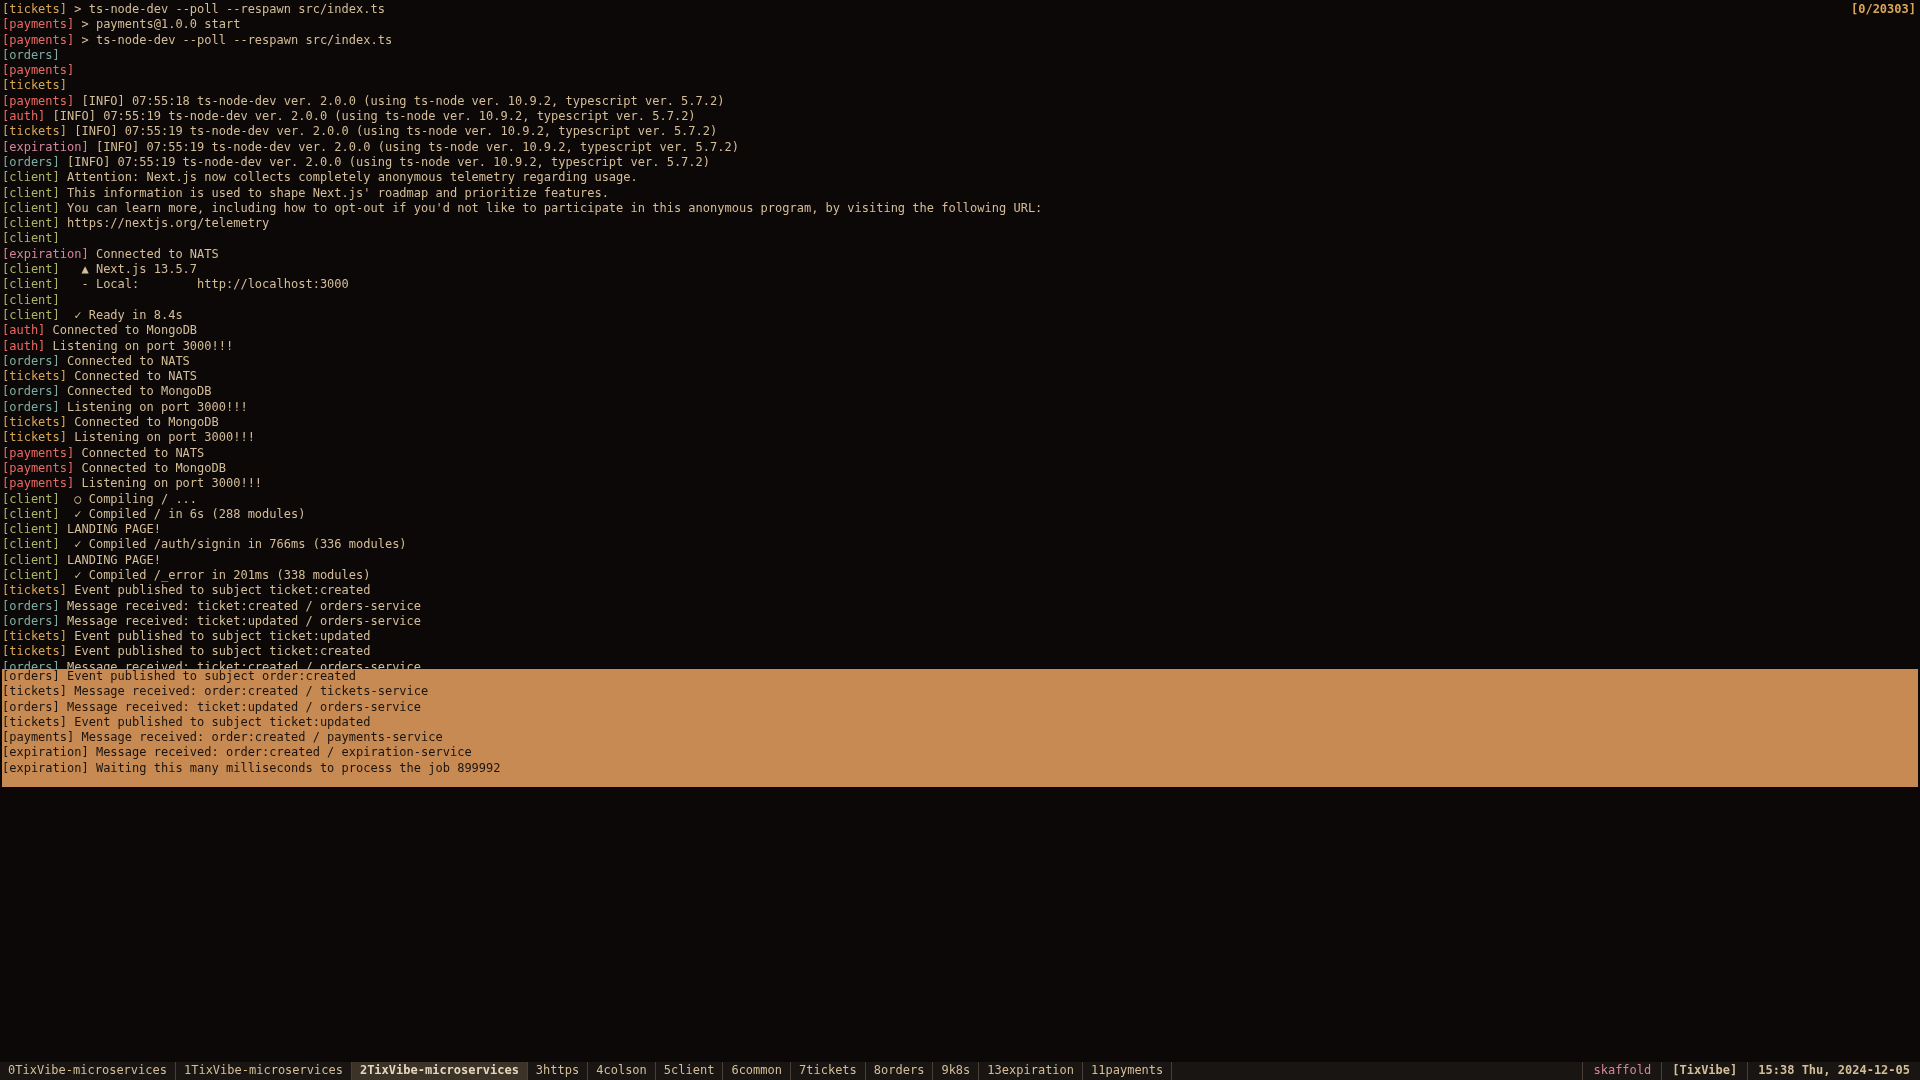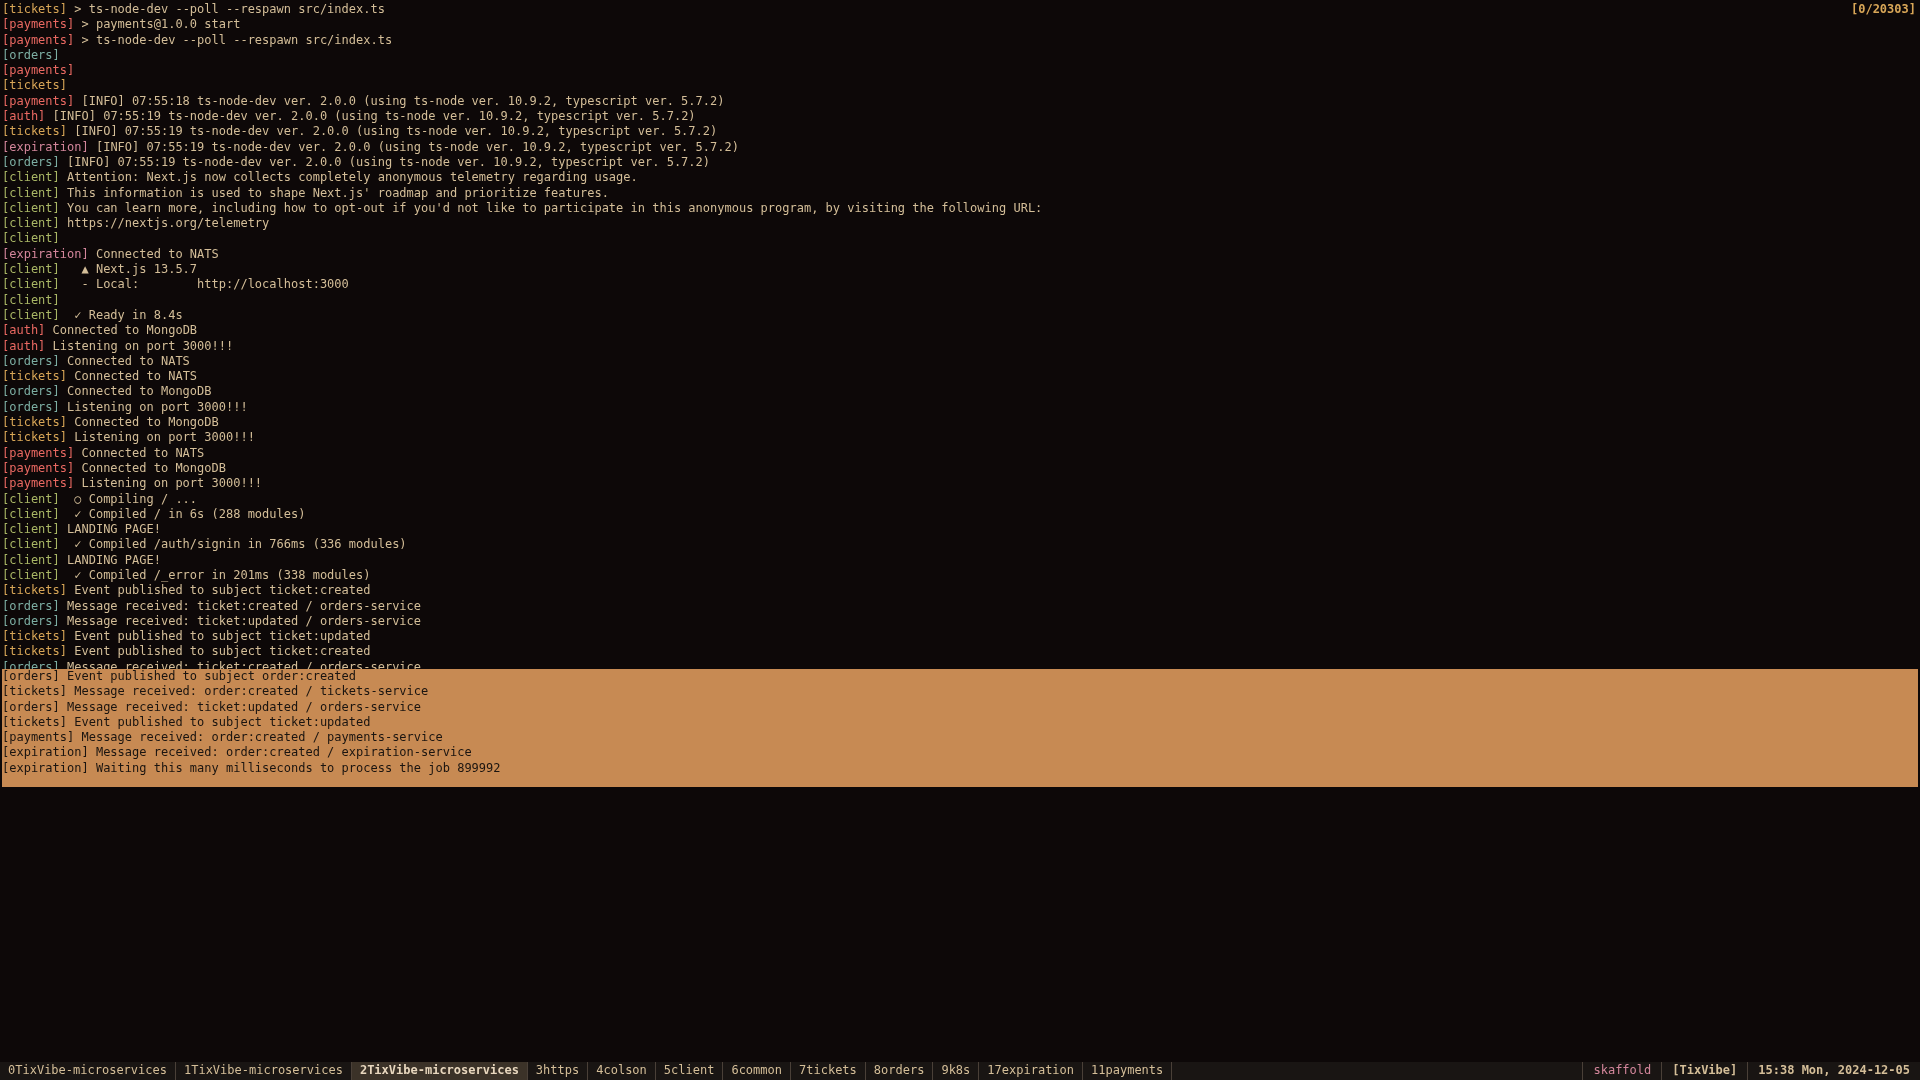--- a/index.html
+++ b/index.html
@@ -126,26 +126,26 @@
       </div>
       <div class="tab">
         <span>8</span> 
         <span>orders</span>
       </div>
       <div class="tab">
         <span>9</span> 
         <span>k8s</span>
       </div>
       <div class="tab">
-        <span>17</span> 
+        <span>13</span> 
         <span>expiration</span>
       </div>
       <div class="tab">
         <span>11</span> 
         <span>payments</span>
       </div>
     </div>
   <div class="status-right">
     <div class="status-seg pink">skaffold</div>
     <div class="status-seg bold">[TixVibe]</div>
-    <div class="status-seg bold">15:38 Mon, 2024-12-05</div>
+    <div class="status-seg bold">15:38 Thu, 2024-12-05</div>
   </div>
 </div>
 
 </body></html>

